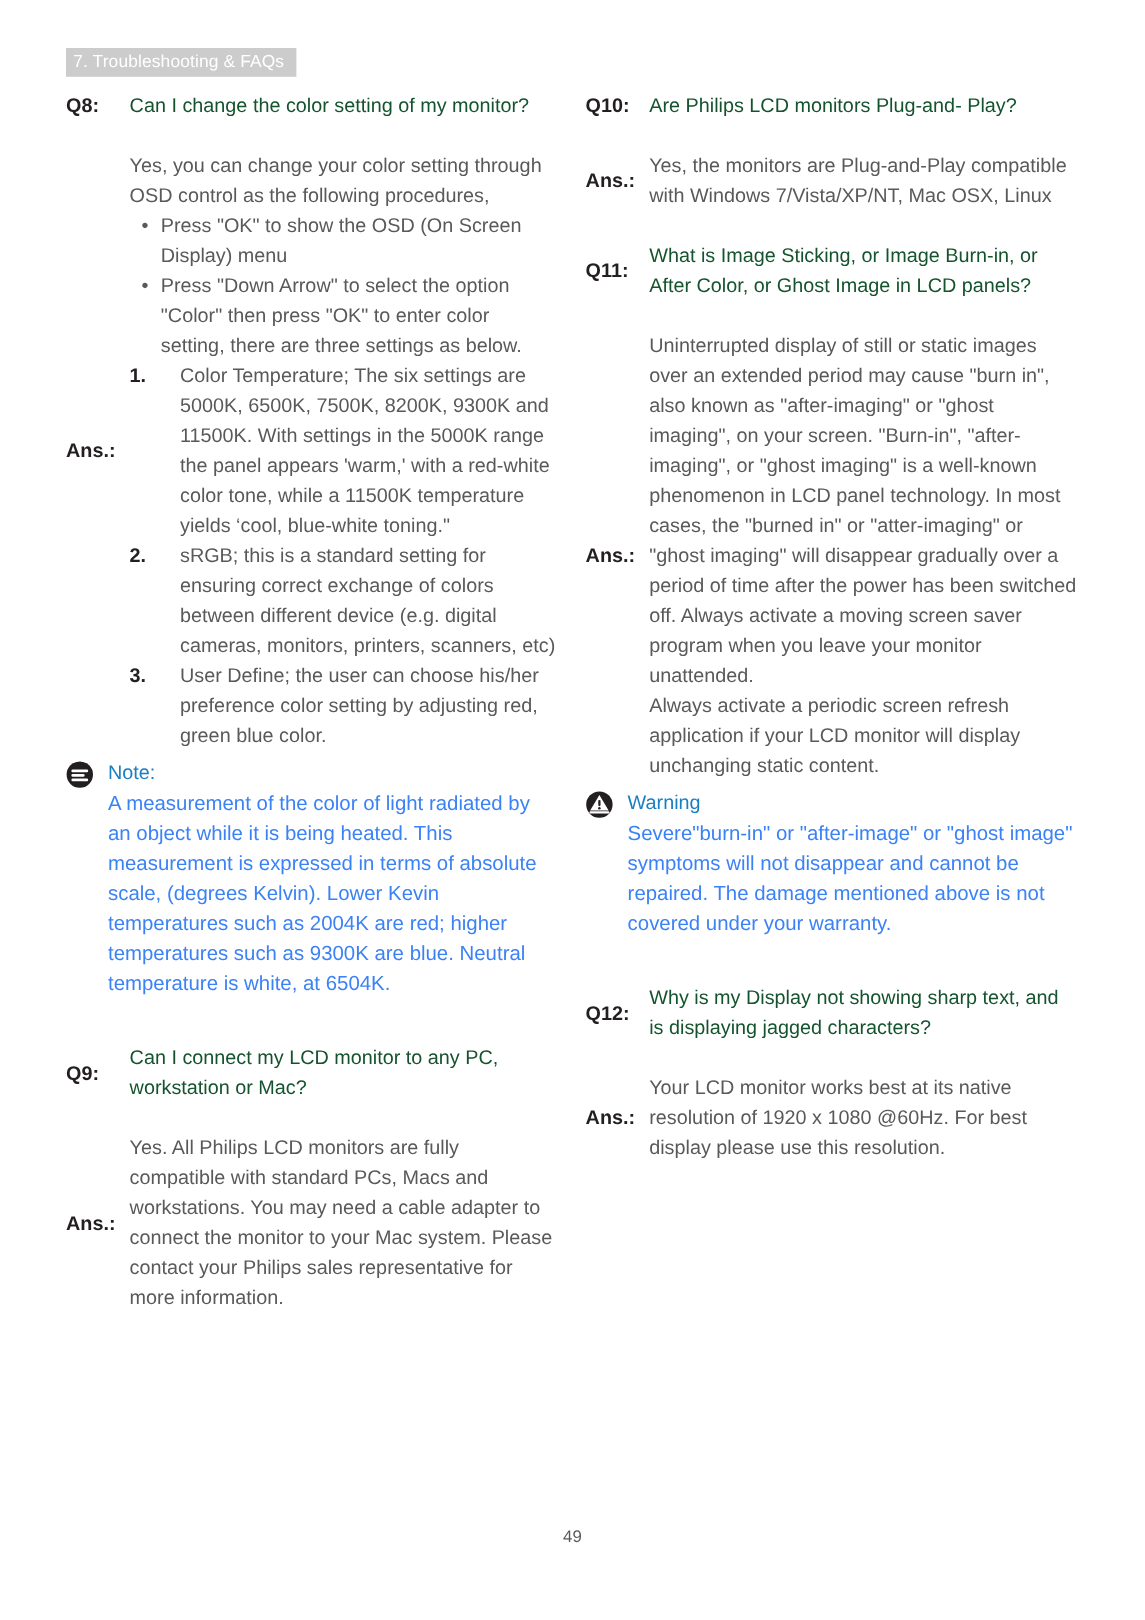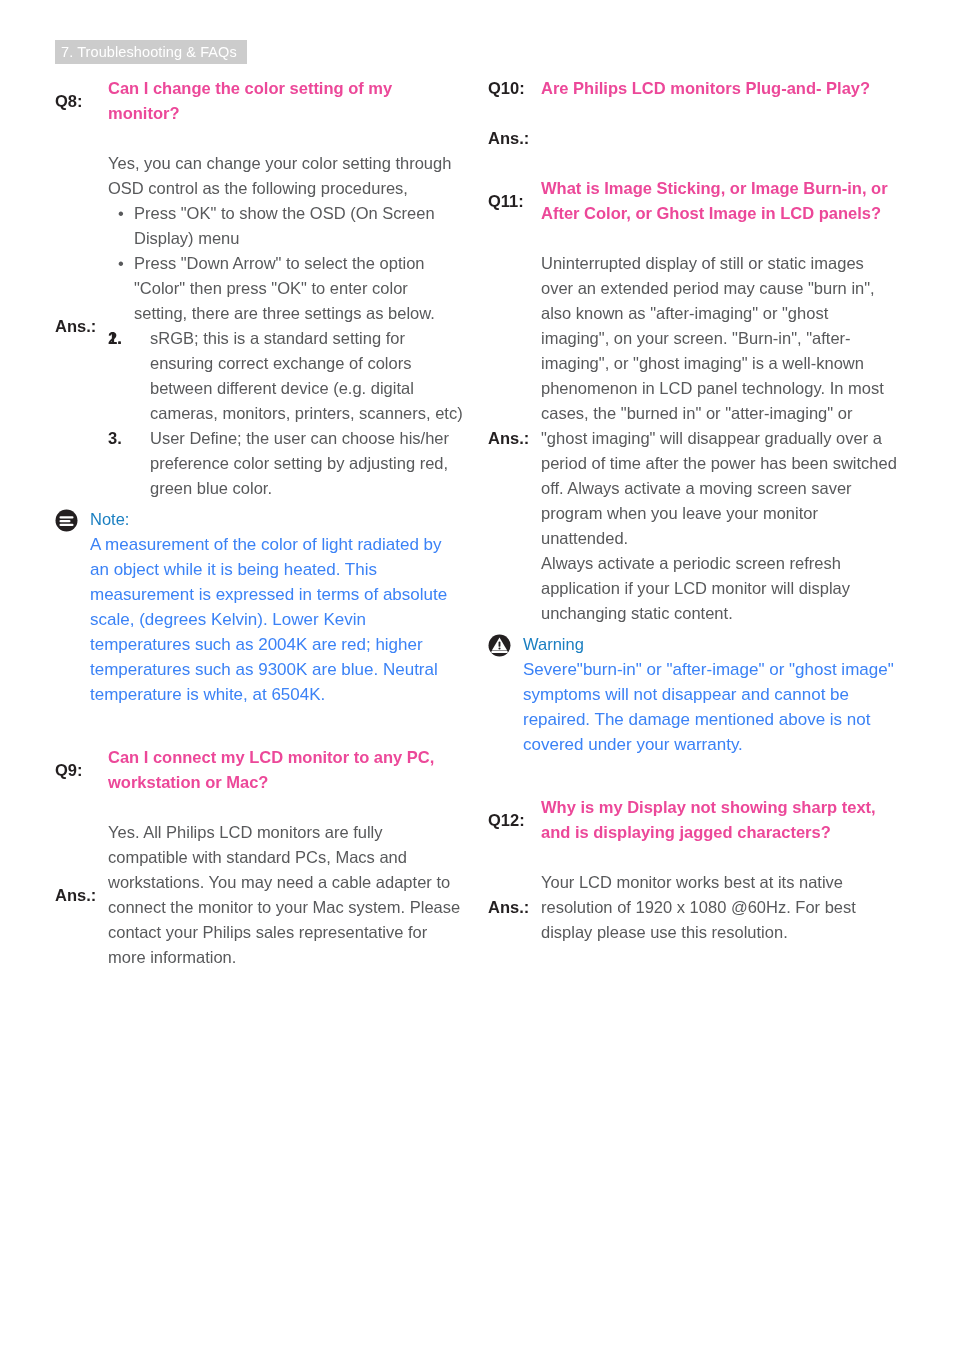--- a/index.html
+++ b/index.html
@@ -70,22 +70,22 @@
   }
   .qa-label.q    { width: 53px; }
   .qa-label.ans  { width: 53px; }
 
   .qa-text {
     flex: 1 1 auto;
     font-size: 16.5px;
     line-height: 25px;
   }
   .qa-text.question {
-    font-weight: bold;
-    color: #ec4899;
+    font-weight: normal;
+    color: #14532d;
   }
   .qa-text.answer {
     font-weight: normal;
     color: #58595b;
   }
 
   .gap-q    { height: 25px; }
   .gap-sec  { height: 25px; }
   .gap-half { height: 13px; }
 
@@ -193,20 +193,21 @@
           <div class="qa-label ans">Ans.:</div>
           <div class="qa-text answer">
             <div>Yes, you can change your color setting through OSD control as the following procedures,</div>
             <ul class="bullets">
               <li>Press "OK" to show the OSD (On Screen Display) menu</li>
               <li>Press "Down Arrow" to select the option "Color" then press "OK" to enter color setting, there are three settings as below.</li>
             </ul>
             <ol class="numbered">
               <li>
                 <span class="num">1.</span>
+                <span>Color Temperature; The six settings are 5000K, 6500K, 7500K, 8200K, 9300K and 11500K. With settings in the 5000K range the panel appears 'warm,' with a red-white color tone, while a 11500K temperature yields ‘cool, blue-white toning."</span>
               </li>
               <li>
                 <span class="num">2.</span>
                 <span>sRGB; this is a standard setting for ensuring correct exchange of colors between different device (e.g. digital cameras, monitors, printers, scanners, etc)</span>
               </li>
               <li>
                 <span class="num">3.</span>
                 <span>User Define; the user can choose his/her preference color setting by adjusting red, green blue color.</span>
               </li>
             </ol>
@@ -251,20 +252,21 @@
       <div class="qa-block">
         <div class="qa-row">
           <div class="qa-label q">Q10:</div>
           <div class="qa-text question">Are Philips LCD monitors Plug-and- Play?</div>
         </div>
 
         <div class="gap-q"></div>
 
         <div class="qa-row">
           <div class="qa-label ans">Ans.:</div>
+          <div class="qa-text answer">Yes, the monitors are Plug-and-Play compatible with Windows 7/Vista/XP/NT, Mac OSX, Linux</div>
         </div>
       </div>
 
       <div class="gap-sec"></div>
 
       <div class="qa-block">
         <div class="qa-row">
           <div class="qa-label q">Q11:</div>
           <div class="qa-text question">What is Image Sticking, or Image Burn-in, or After Color, or Ghost Image in LCD panels?</div>
         </div>
@@ -308,14 +310,15 @@
         <div class="qa-row">
           <div class="qa-label ans">Ans.:</div>
           <div class="qa-text answer">Your LCD monitor works best at its native resolution of 1920 x 1080 @60Hz. For best display please use this resolution.</div>
         </div>
       </div>
 
     </div>
 
   </div>
 
+  <div class="page-number">49</div>
 
 </div>
 
 </body></html>

